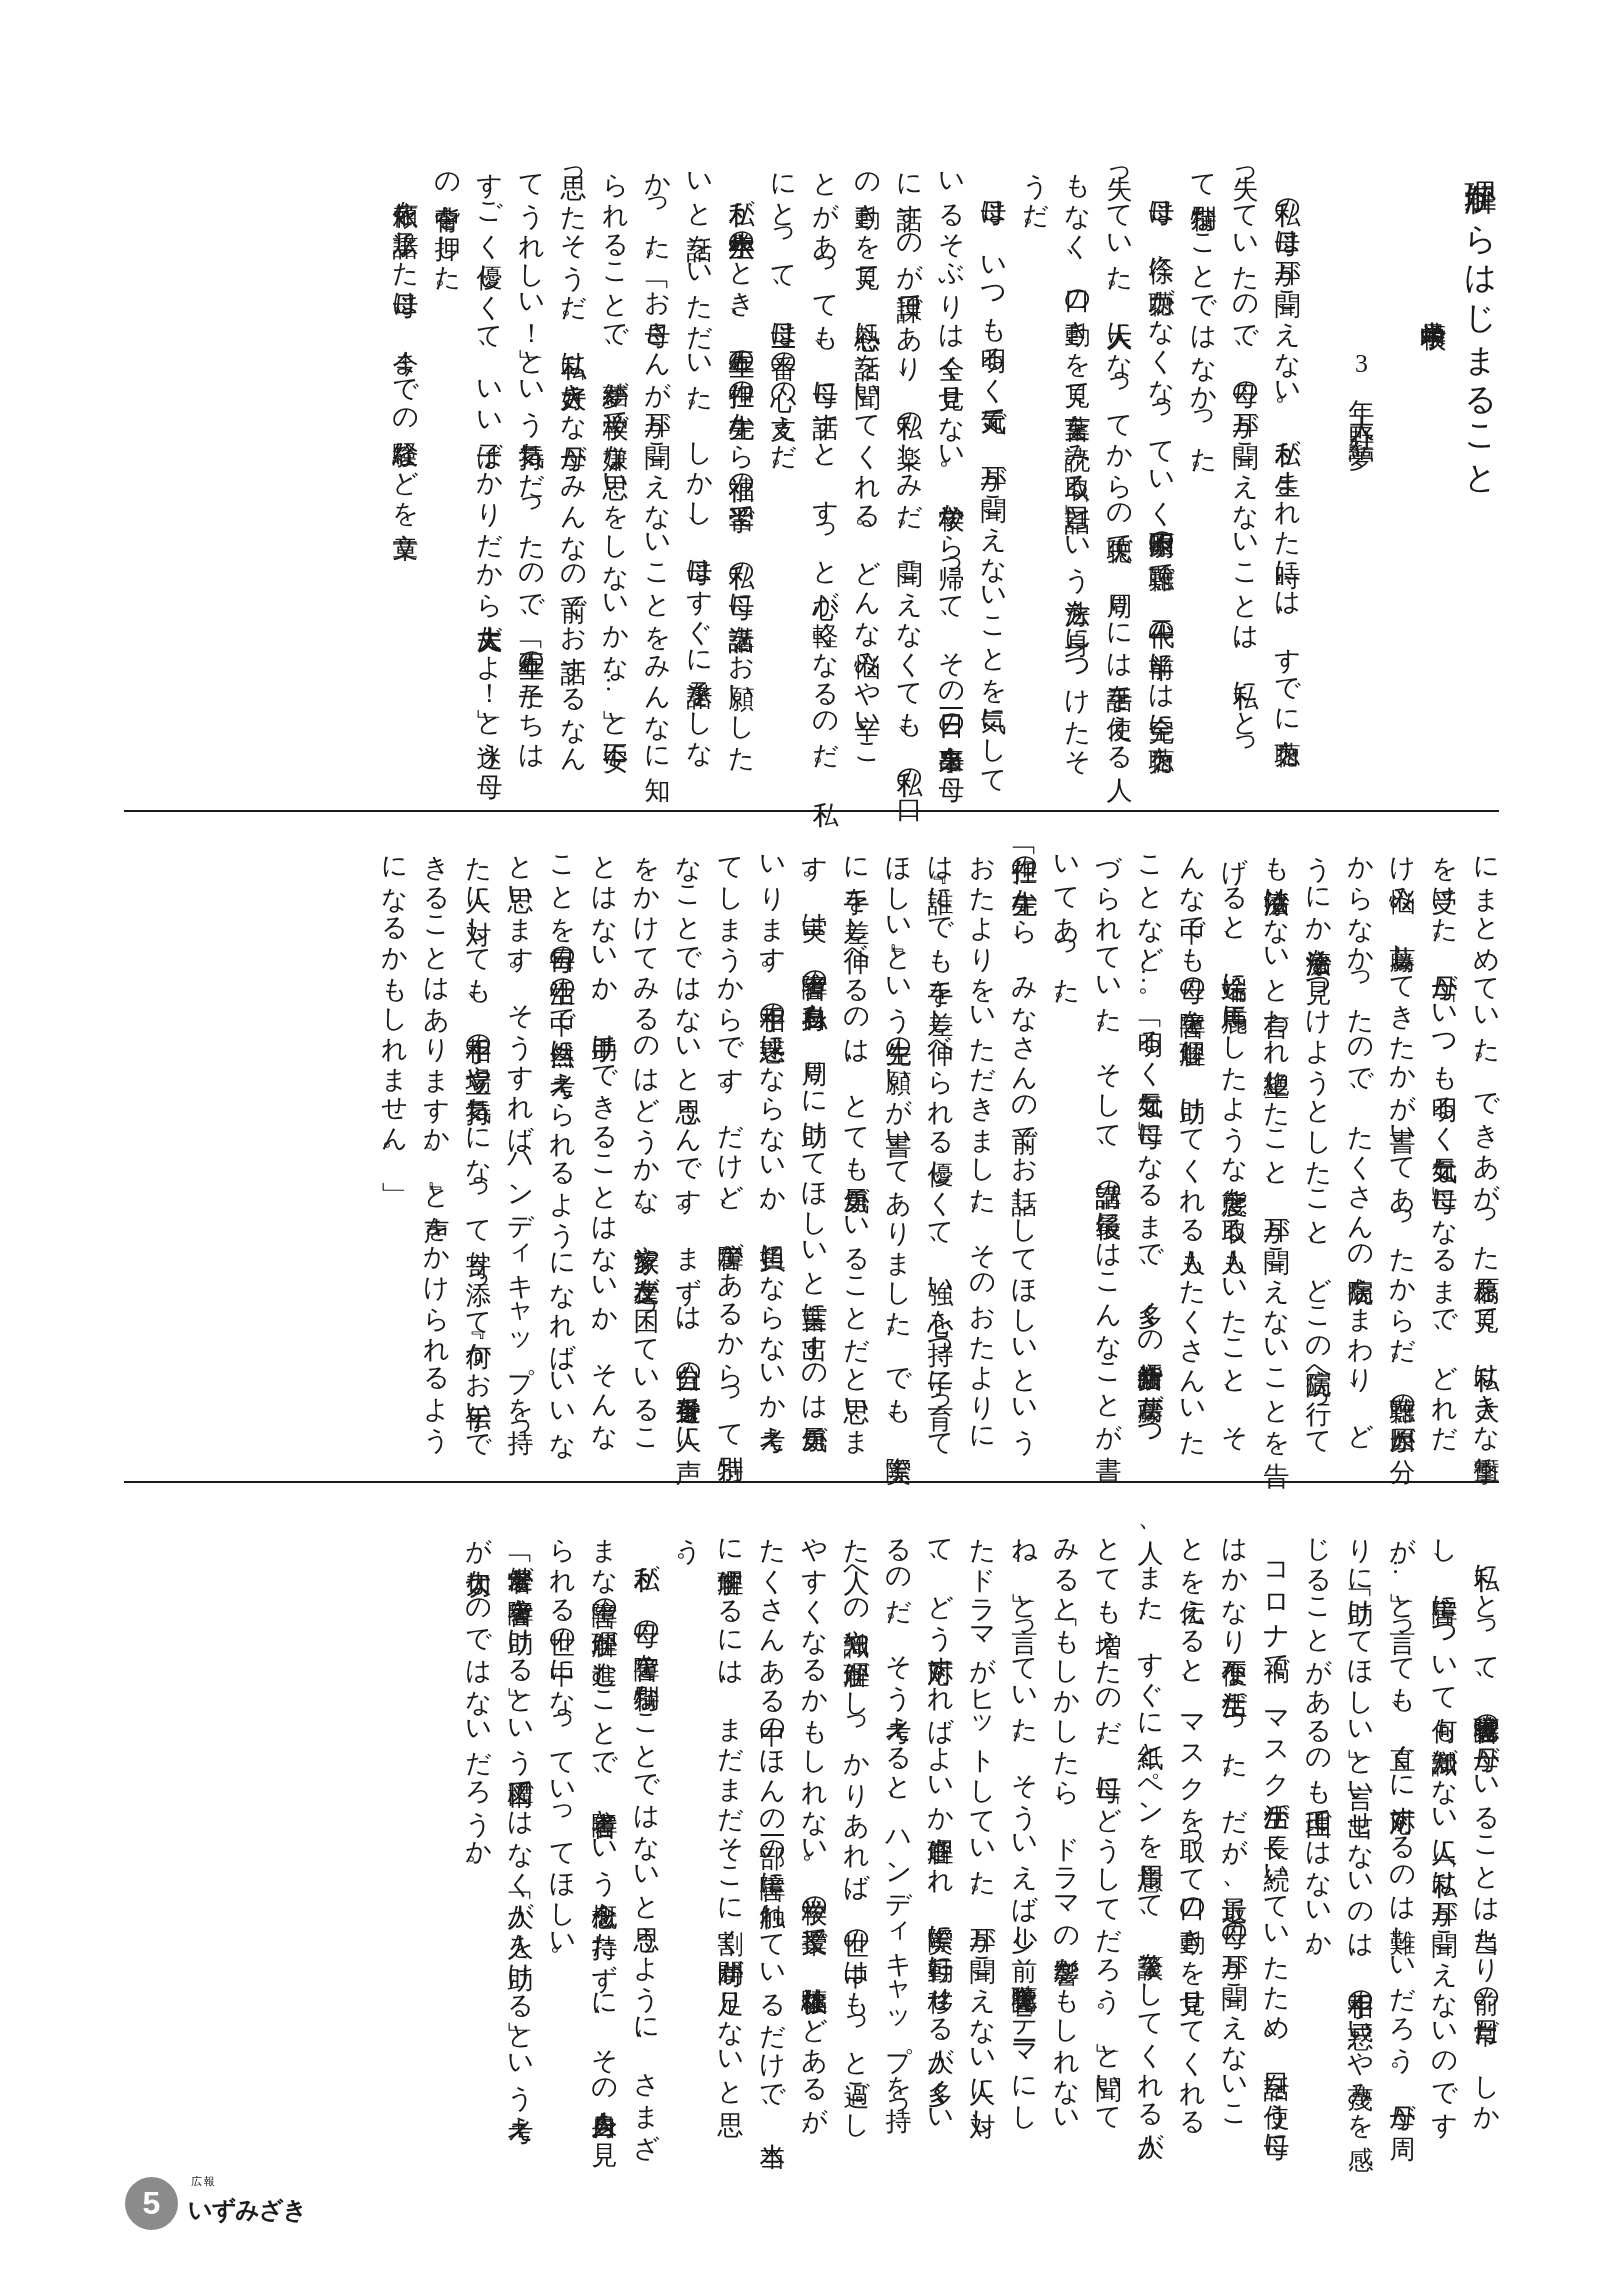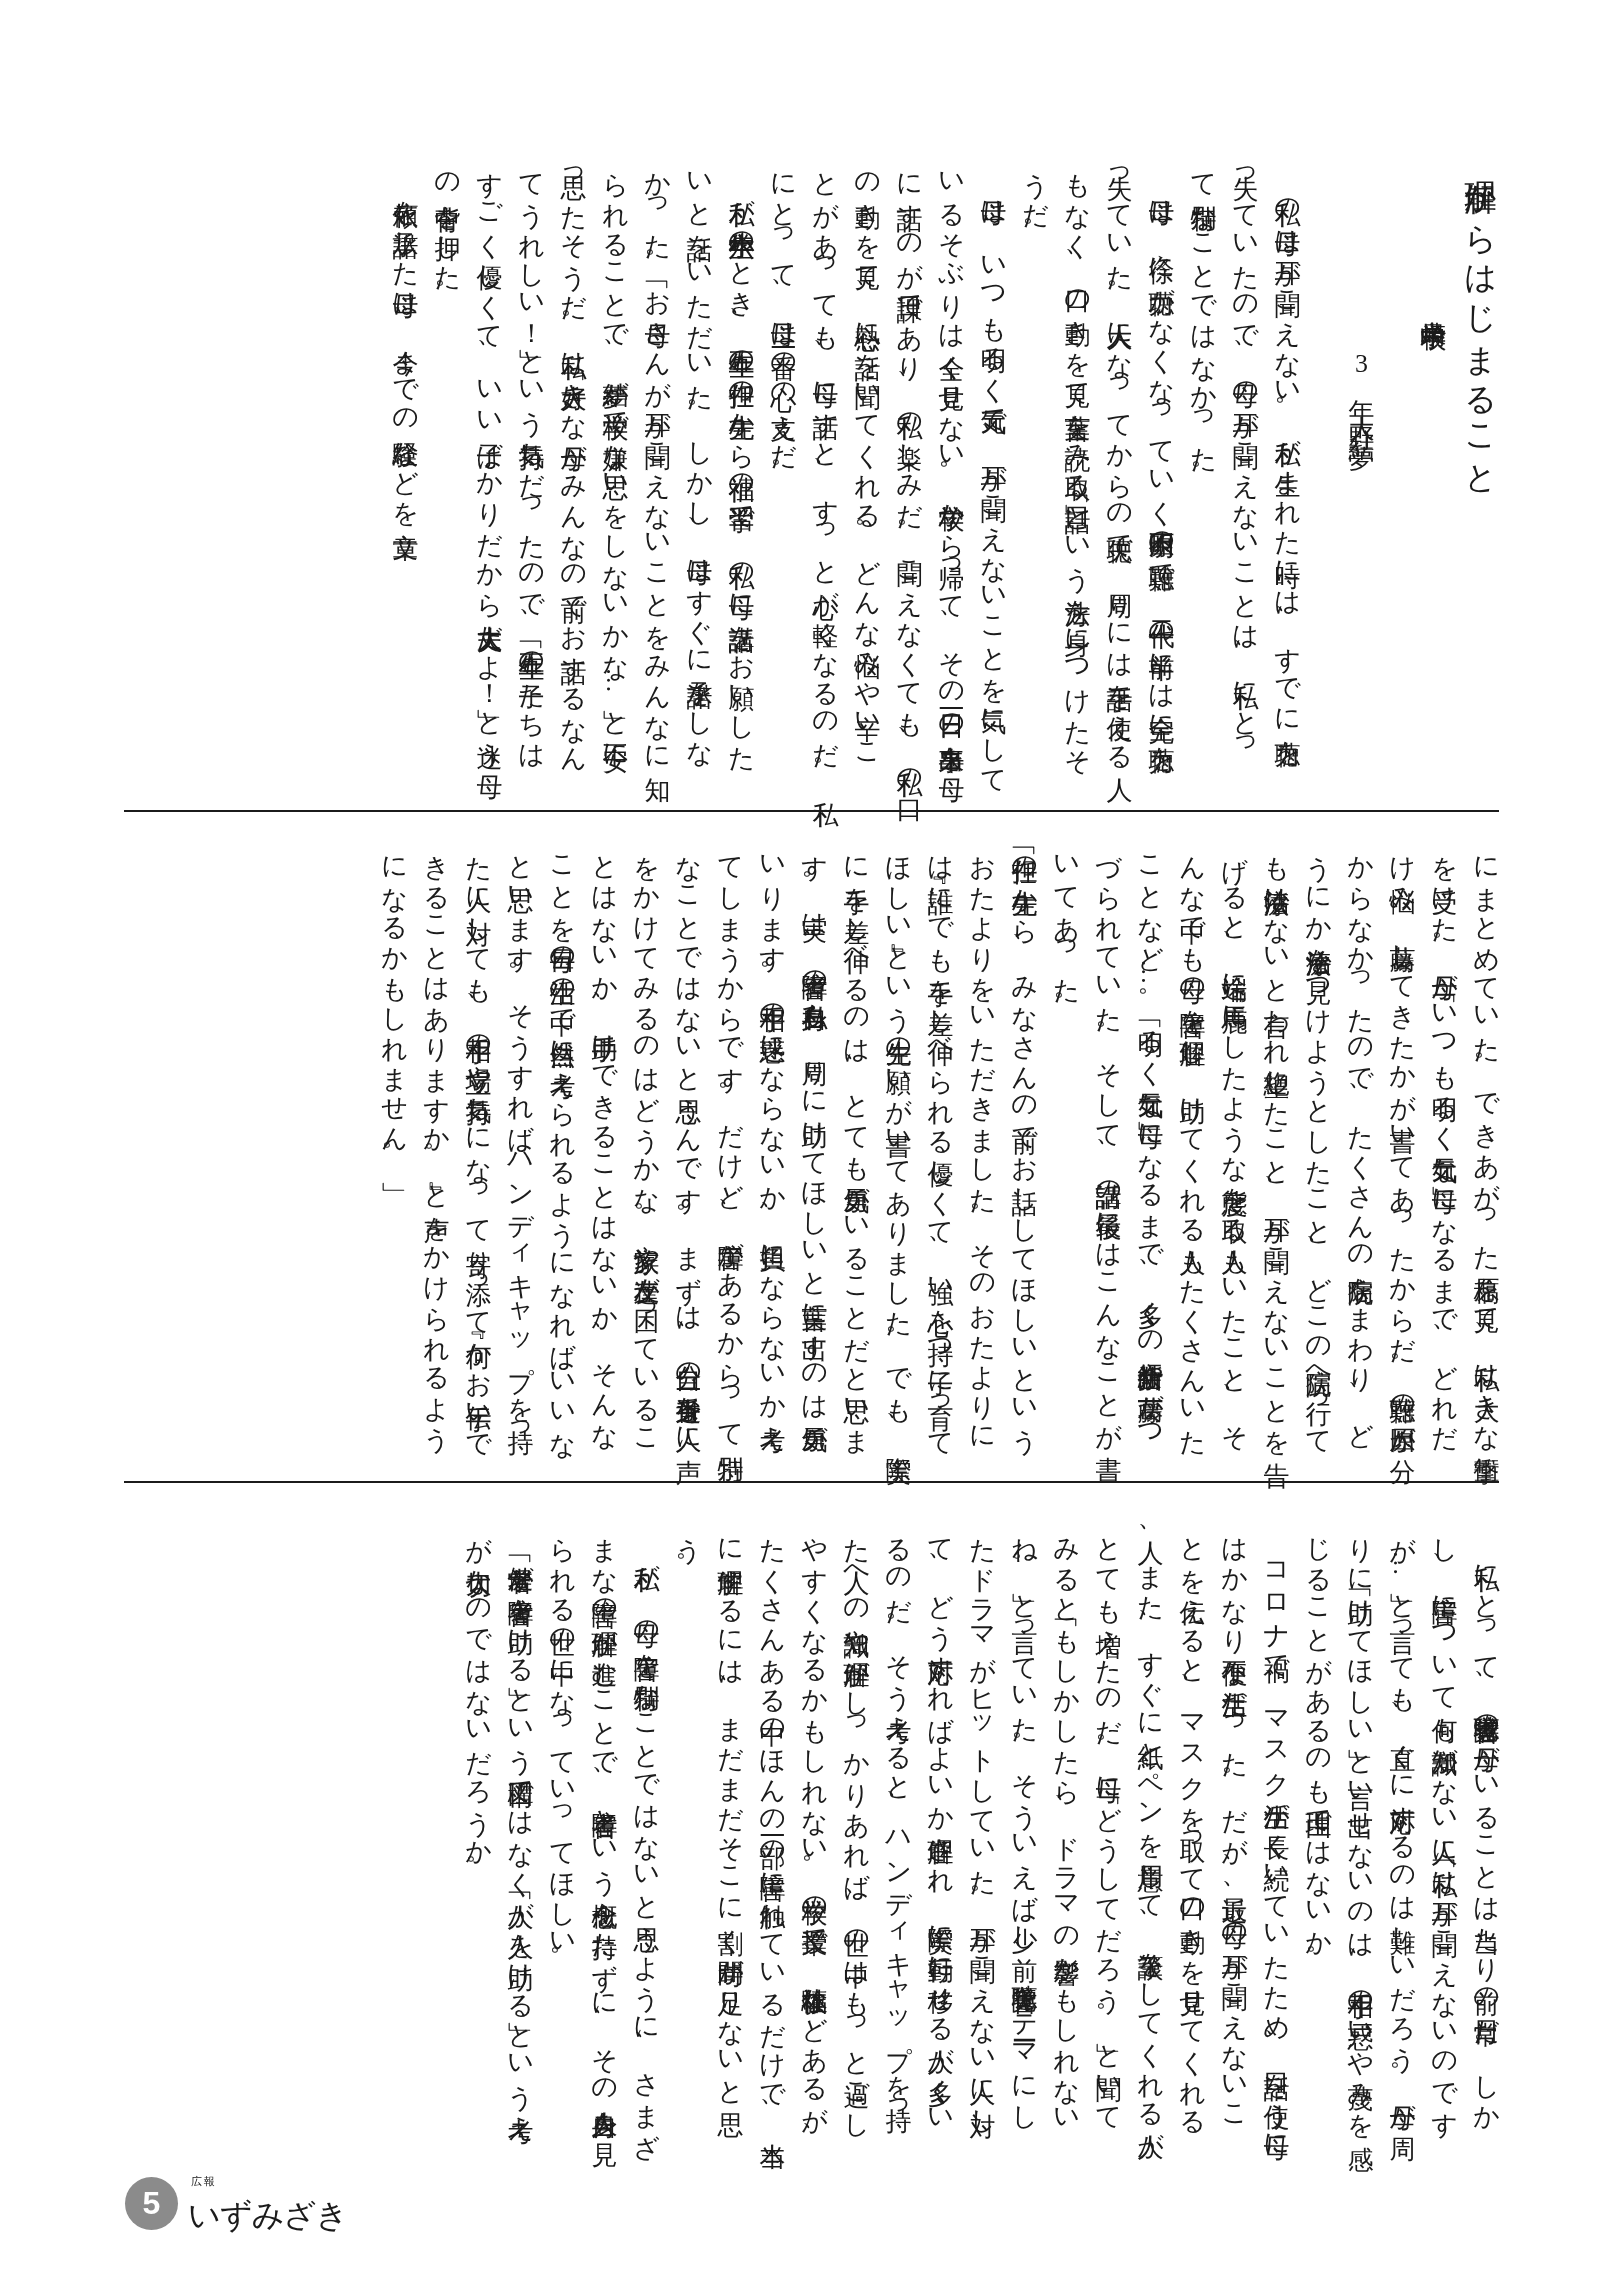--- a/index.html
+++ b/index.html
@@ -90,22 +90,22 @@
     top: 2174px;
     font-size: 11px;
     letter-spacing: 1.8px;
     color: #1b1b1b;
   }
   .pub-name {
     position: absolute;
     left: 188px;
     top: 2194px;
     font-family: "Liberation Sans", "DejaVu Sans", sans-serif;
-    font-weight: normal;
-    font-size: 32px;
+    font-weight: bold;
+    font-size: 24px;
     letter-spacing: -0.9px;
     color: #1b1b1b;
   }
 </style>
 </head>
 <body>
 
 <div class="page">
 
   <div class="band band-top">

